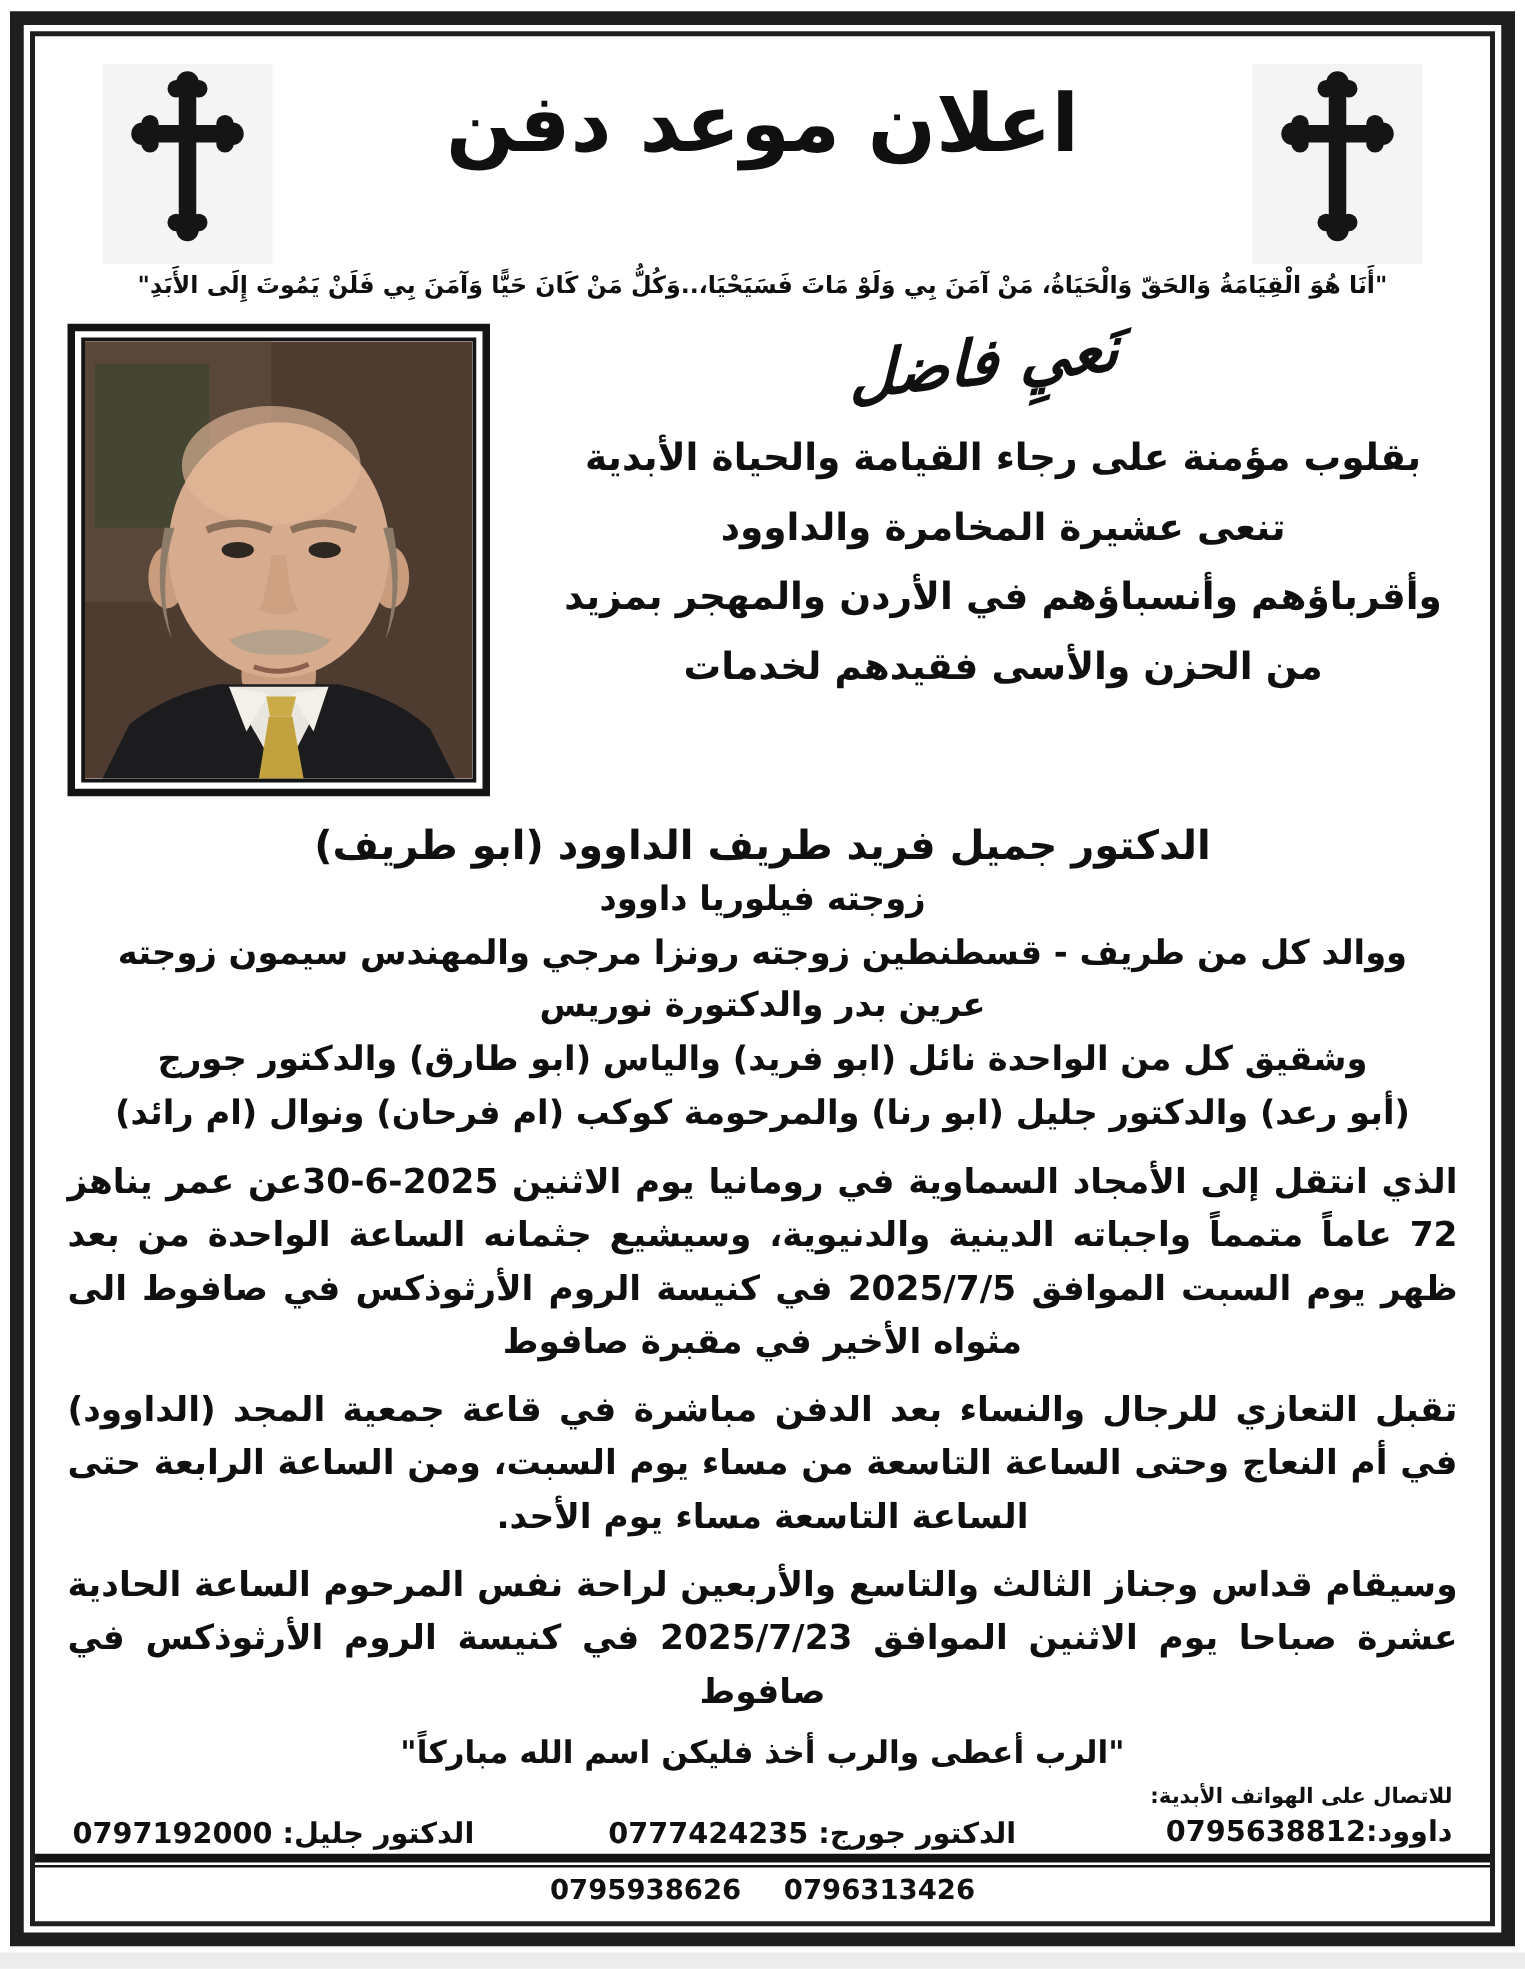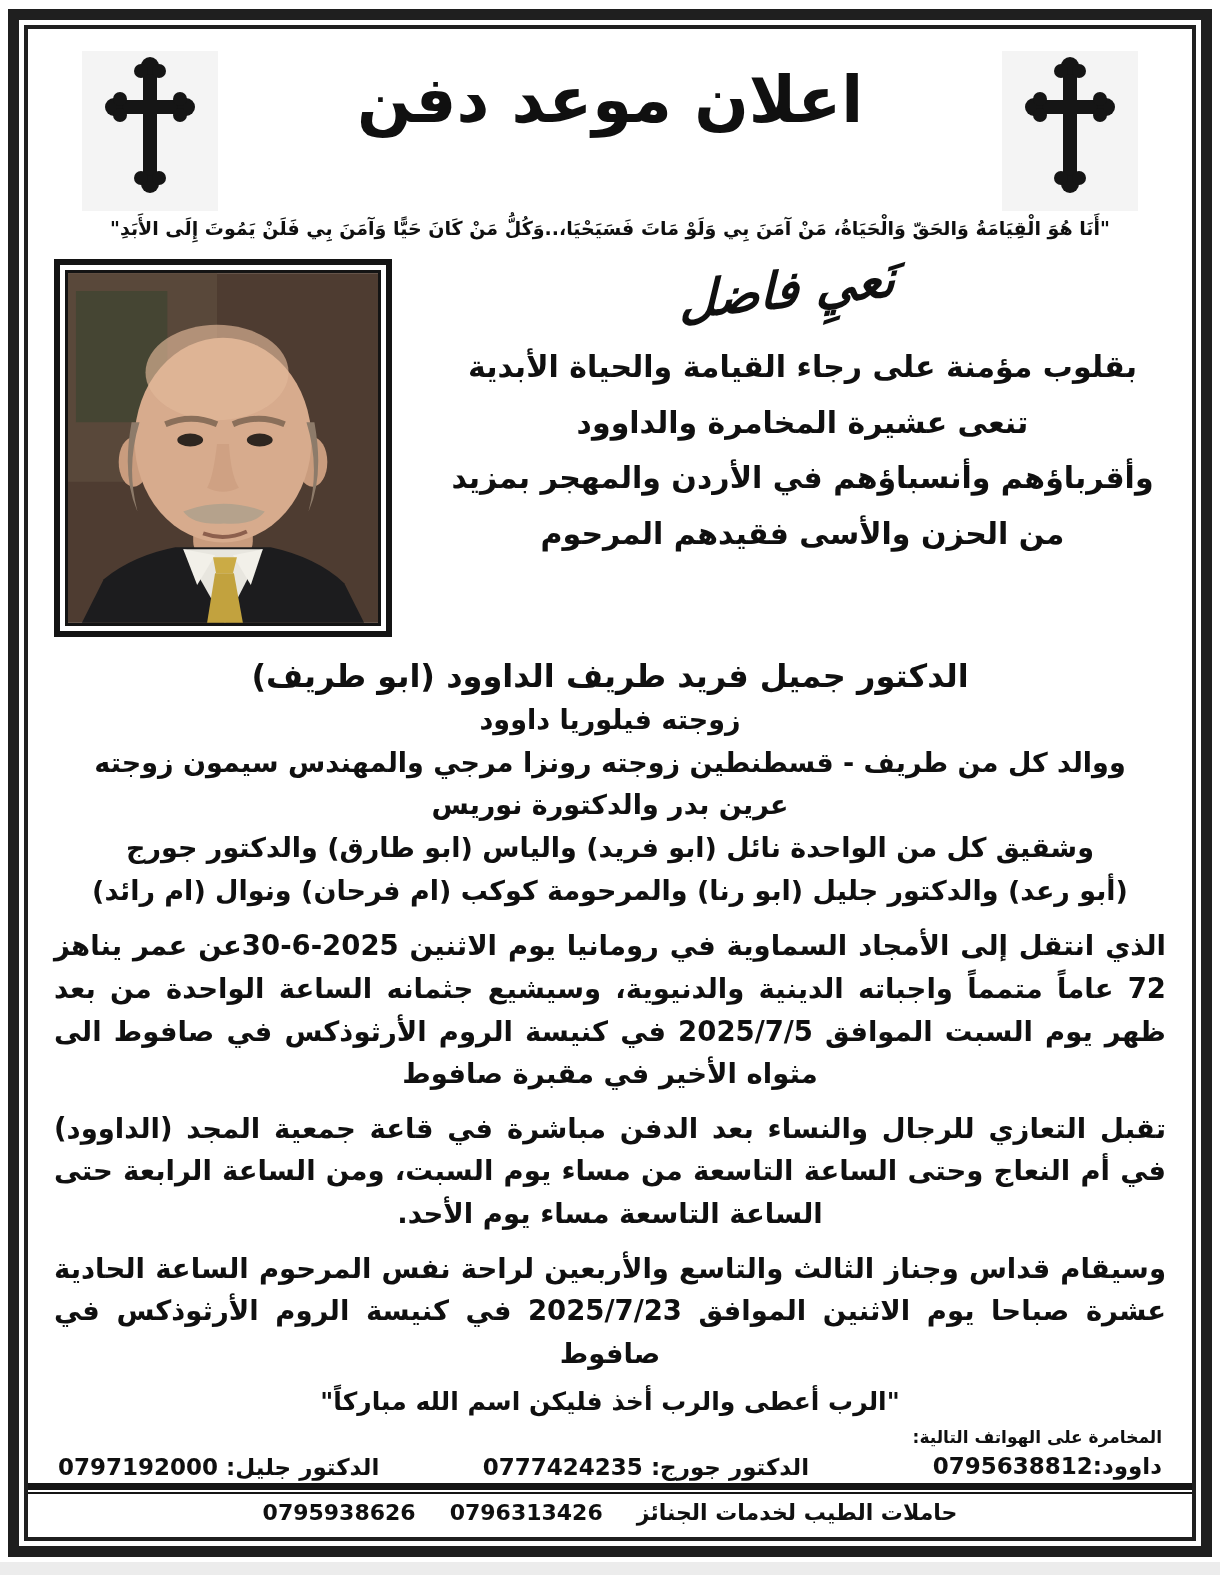--- a/index.html
+++ b/index.html
@@ -118,21 +118,21 @@
 
       <div class="scripture">"أَنَا هُوَ الْقِيَامَةُ وَالحَقّ وَالْحَيَاةُ، مَنْ آمَنَ بِي وَلَوْ مَاتَ فَسَيَحْيَا،..وَكُلُّ مَنْ كَانَ حَيًّا وَآمَنَ بِي فَلَنْ يَمُوتَ إِلَى الأَبَدِ"</div>
 
       <div class="main-row">
         <div class="eulogy-col">
           <div class="calligraphy">نَعيِ فاضل</div>
           <div>
             <div class="eulogy-line">بقلوب مؤمنة على رجاء القيامة والحياة الأبدية</div>
             <div class="eulogy-line">تنعى عشيرة المخامرة والداوود</div>
             <div class="eulogy-line">وأقرباؤهم وأنسباؤهم في الأردن والمهجر بمزيد</div>
-            <div class="eulogy-line">من الحزن والأسى فقيدهم المرحوم</div>
+            <div class="eulogy-line">من الحزن والأسى فقيدهم لخدمات</div>
           </div>
         </div>
 
         <div class="photo-frame">
           <div class="photo-frame-inner">
             <svg width="310" height="350" viewBox="0 0 312 352" aria-hidden="true">
               <rect width="312" height="352" fill="#4e3c31"></rect>
               <rect x="0" y="0" width="150" height="210" fill="#5d4c3d" opacity="0.75"></rect>
               <rect x="8" y="18" width="92" height="132" fill="#39442f" opacity="0.6"></rect>
               <ellipse cx="66" cy="190" rx="15" ry="25" fill="#c99c7e"></ellipse>
@@ -169,35 +169,34 @@
         <div class="family-line">(أبو رعد) والدكتور جليل (ابو رنا) والمرحومة كوكب (ام فرحان) ونوال (ام رائد)</div>
       </div>
 
       <div class="para">الذي انتقل إلى الأمجاد السماوية في رومانيا يوم الاثنين 2025-6-30عن عمر يناهز 72 عاماً متمماً واجباته الدينية والدنيوية، وسيشيع جثمانه الساعة الواحدة من بعد ظهر يوم السبت الموافق 2025/7/5 في كنيسة الروم الأرثوذكس في صافوط الى مثواه الأخير في مقبرة صافوط</div>
       <div class="para">تقبل التعازي للرجال والنساء بعد الدفن مباشرة في قاعة جمعية المجد (الداوود) في أم النعاج وحتى الساعة التاسعة من مساء يوم السبت، ومن الساعة الرابعة حتى الساعة التاسعة مساء يوم الأحد.</div>
       <div class="para">وسيقام قداس وجناز الثالث والتاسع والأربعين لراحة نفس المرحوم الساعة الحادية عشرة صباحا يوم الاثنين الموافق 2025/7/23 في كنيسة الروم الأرثوذكس في صافوط</div>
       <div class="closing-quote">"الرب أعطى والرب أخذ فليكن اسم الله مباركاً"</div>
 
       <div class="contacts">
         <div class="contacts-col col-right">
-          <div class="contacts-header">المخامرة على الهواتف التالية:</div>
+          <div class="contacts-header">للاتصال على الهواتف الأبدية:</div>
           <div class="contact-row">داوود:0795638812</div>
 
         </div>
         <div class="contacts-col col-center">
           <div class="contact-row">الدكتور جورج: 0777424235</div>
         </div>
         <div class="contacts-col col-left">
           <div class="contact-row">الدكتور جليل: 0797192000</div>
 
         </div>
       </div>
     </div>
 
     <div class="footer-bar">
-      <span>حاملات الطيب لخدمات الجنائز</span>
       <span>0796313426</span>
       <span>0795938626</span>
     </div>
   </div>
 </div>
 
 <div class="bottom-strip"></div>
 
 </body></html>

